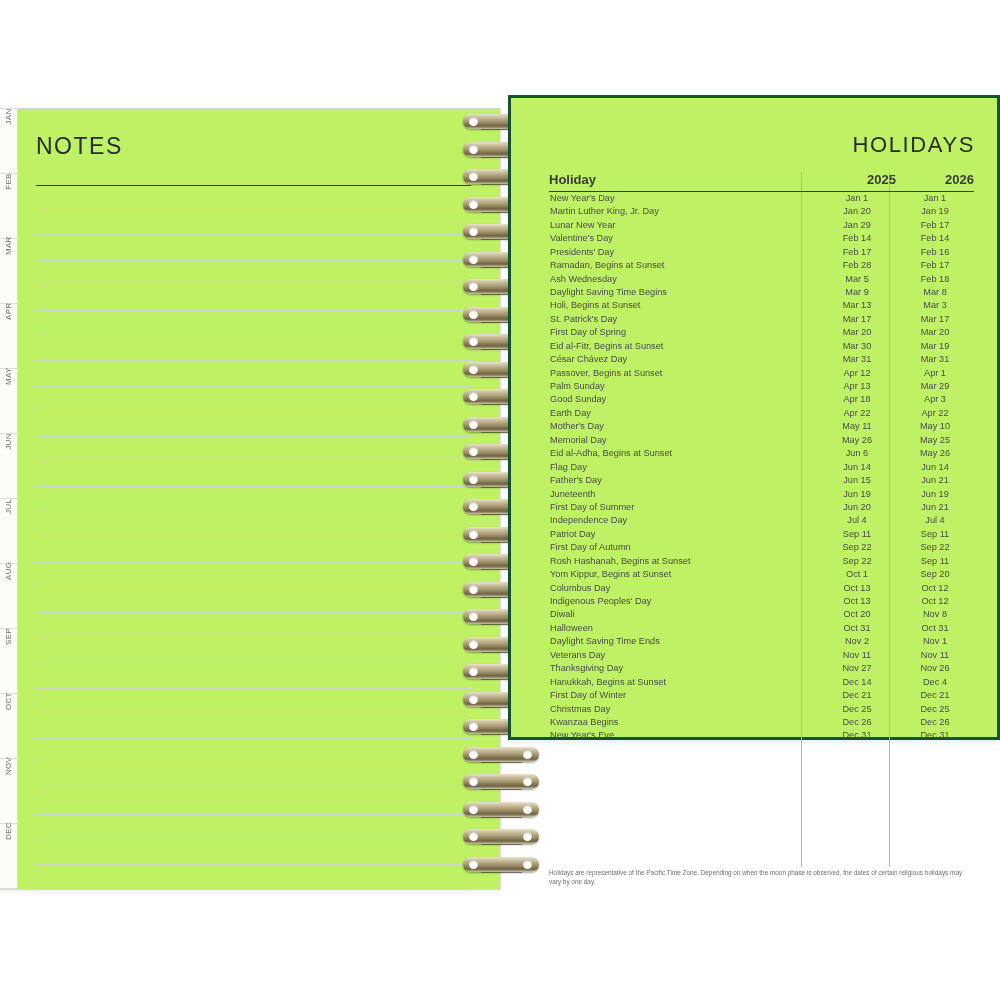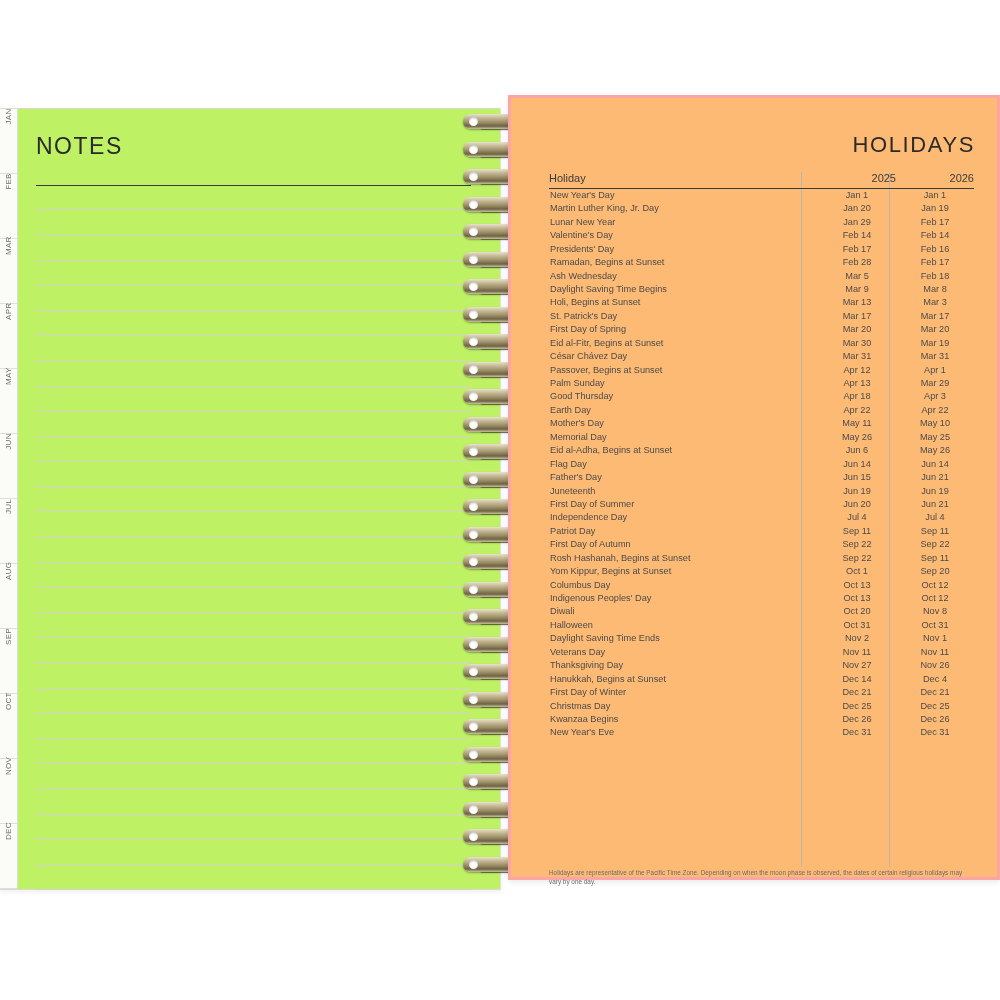--- a/index.html
+++ b/index.html
@@ -148,23 +148,23 @@
     border-radius: 4px;
     filter: blur(0.6px);
   }
 
   
   .holidays-page {
     position: absolute;
     left: 508px;
     top: 95px;
     width: 492px;
-    height: 785px;
-    background: #fdba74;
-    border: 3px solid #fca5a5;
+    height: 645px;
+    background: #bef264;
+    border: 3px solid #14532d;
     box-sizing: border-box;
     box-shadow: 0 2px 6px rgba(0,0,0,0.09);
   }
   .holidays-title {
     position: absolute;
     right: 22px;
     top: 34px;
     font-size: 22px;
     letter-spacing: 1.6px;
     color: #2a2a2a;
@@ -172,22 +172,22 @@
   .hol-table {
     position: absolute;
     left: 38px;
     top: 74px;
     width: 425px;
     border-collapse: collapse;
     font-size: 9.2px;
     color: #4a4a4a;
   }
   .hol-table th {
-    font-weight: 400;
-    font-size: 11px;
+    font-weight: 700;
+    font-size: 13px;
     color: #3b3b3b;
     padding: 0 0 4px 0;
     text-align: left;
     border-bottom: 1.1px solid #3a3a3a;
   }
   .hol-table th.y {
     text-align: right;
     width: 78px;
   }
   .hol-table td {
@@ -562,21 +562,21 @@
             <td class="name">Passover, Begins at Sunset</td>
             <td class="y">Apr 12</td>
             <td class="y">Apr 1</td>
           </tr>
           <tr>
             <td class="name">Palm Sunday</td>
             <td class="y">Apr 13</td>
             <td class="y">Mar 29</td>
           </tr>
           <tr>
-            <td class="name">Good Thursday</td>
+            <td class="name">Good Sunday</td>
             <td class="y">Apr 18</td>
             <td class="y">Apr 3</td>
           </tr>
           <tr>
             <td class="name">Earth Day</td>
             <td class="y">Apr 22</td>
             <td class="y">Apr 22</td>
           </tr>
           <tr>
             <td class="name">Mother's Day</td>

